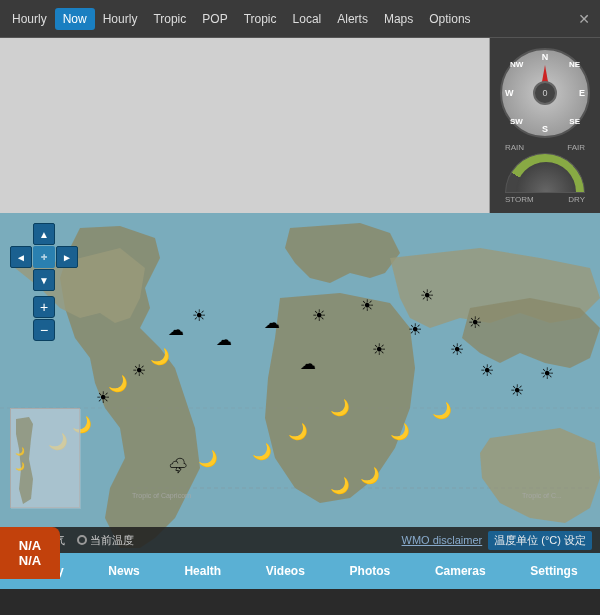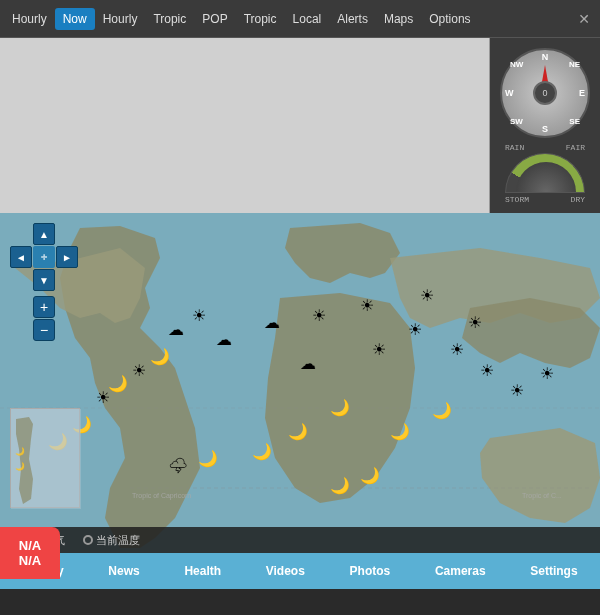--- a/index.html
+++ b/index.html
@@ -128,21 +128,20 @@
       border-left: 5px solid transparent;
       border-right: 5px solid transparent;
       border-bottom: 28px solid #cc2222;
     }
 
     
     .weather-dial {
       position: relative;
       width: 80px;
       height: 60px;
-      font-family: Liberation Mono, monospace;
     }
     .weather-arc {
       width: 80px;
       height: 40px;
       border-radius: 40px 40px 0 0;
       background: conic-gradient(
         from 180deg at 50% 100%,
         #2244cc 0deg 60deg,
         #444 60deg 120deg,
         #88aa44 120deg 180deg
@@ -267,21 +266,21 @@
       display: flex;
       align-items: center;
       justify-content: space-between;
       padding: 0 8px;
       color: #ccc;
       font-size: 11px;
       z-index: 10;
     }
     #map-status .radio-group {
       display: flex;
-      gap: 18px;
+      gap: 12px;
     }
     .radio-item {
       display: flex;
       align-items: center;
       gap: 3px;
       cursor: pointer;
     }
     .radio-dot {
       width: 10px;
       height: 10px;
@@ -320,21 +319,21 @@
       border-radius: 3px;
     }
 
     
     #bottom-badge {
       position: absolute;
       bottom: 36px;
       left: 0;
       width: 60px;
       height: 52px;
-      background: #ef4444;
+      background: #c2410c;
       border-radius: 0 8px 0 0;
       display: flex;
       flex-direction: column;
       align-items: center;
       justify-content: center;
       color: #fff;
       font-size: 13px;
       font-weight: bold;
       z-index: 20;
     }
@@ -494,20 +493,24 @@
       <div class="radio-group">
         <div class="radio-item">
           <div class="radio-dot"></div>
           <span>当前天气</span>
         </div>
         <div class="radio-item">
           <div class="radio-dot empty"></div>
           <span>当前温度</span>
         </div>
       </div>
+      <div style="display:flex;align-items:center;gap:6px;">
+        <span id="wmo-link">WMO disclaimer</span>
+        <span id="temp-setting">温度单位 (°C) 设定</span>
+      </div>
     </div>
   </div>
 </div>
 
 <div id="bottom-badge">
   <span>N/A</span>
   <span>N/A</span>
 </div>
 
 <div id="bottom-nav">

